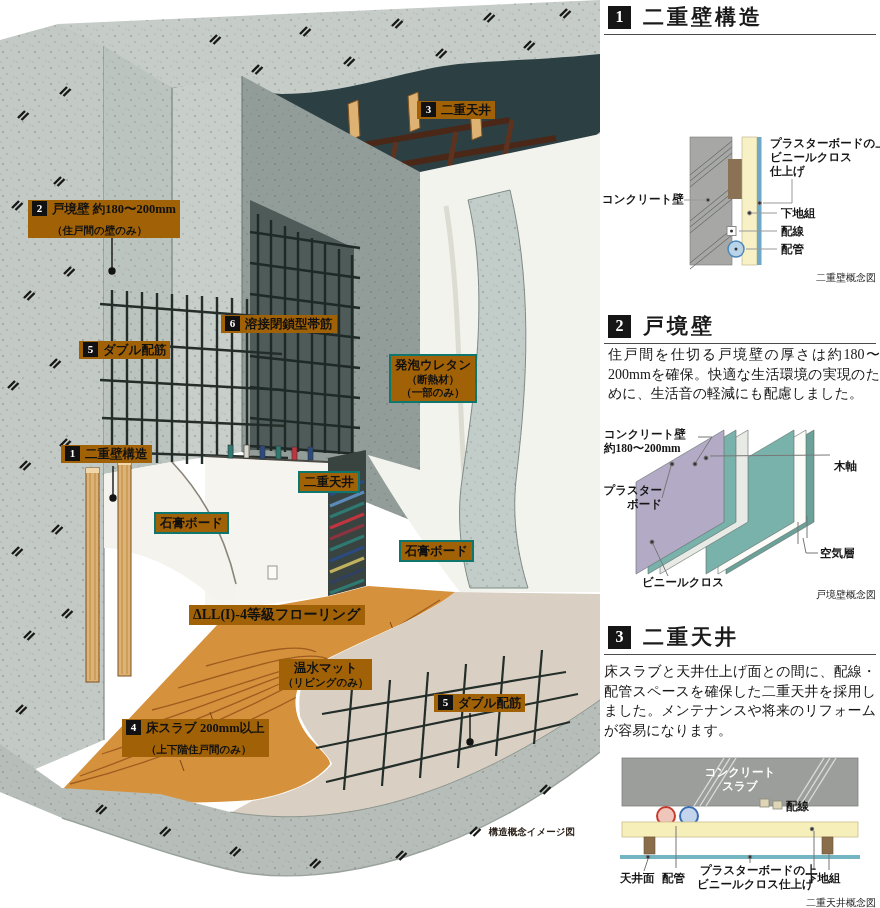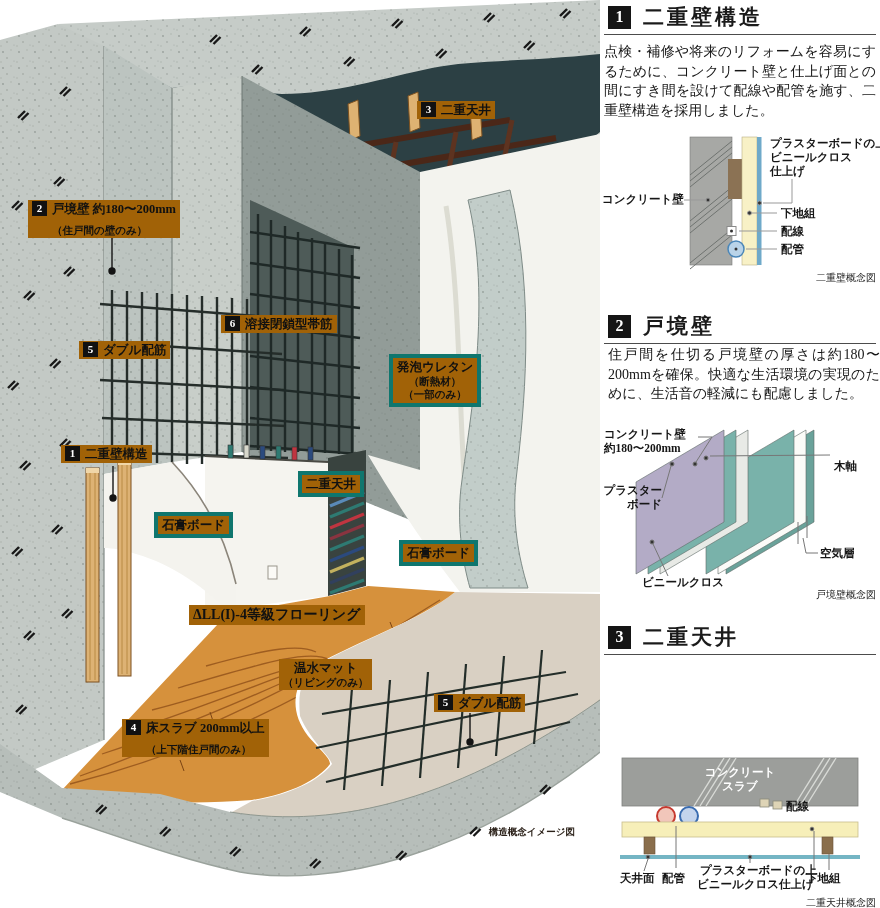--- a/index.html
+++ b/index.html
@@ -3,21 +3,21 @@
 <meta charset="utf-8">
 <style>
   html,body{margin:0;padding:0;background:#fff;}
   .page{position:relative;width:880px;height:908px;background:#ffffff;overflow:hidden;
         font-family:"Liberation Serif","DejaVu Serif",serif;color:#161616;}
   
   .art{position:absolute;left:0;top:0;width:600px;height:908px;}
   .art svg{position:absolute;left:0;top:0;}
   .ilabel{position:absolute;background:#a16207;padding:1px 4px;font-weight:bold;
           font-size:12.5px;line-height:1.3;color:#111;white-space:nowrap;}
-  .ilabel.bordered{border:4px solid #0f766e;}
+  .ilabel.bordered{border:2px solid #0f766e;}
   .ilabel.centered{text-align:center;}
   .ilabel .badge{display:inline-block;width:15px;height:15px;background:#111;color:#fff;
           font-size:11px;line-height:15px;text-align:center;margin-right:5px;vertical-align:1px;}
   .ilabel .sub{font-size:10.5px;font-weight:bold;line-height:1.25;}
   .ilabel .sub.indent{padding-left:20px;margin-top:7px;}
   .ilabel.lg{font-size:14px;}
   .art-caption{position:absolute;left:420px;top:826px;width:155px;text-align:right;
           font-size:9.5px;font-weight:bold;color:#2a2018;}
   
   .col{position:absolute;left:602px;top:0;width:278px;height:908px;}
@@ -313,21 +313,20 @@
     <div class="art-caption">構造概念イメージ図</div>
   </div>
 
   <div class="col">
 
     <div class="sec-header" style="top:3px">
       <div class="sec-badge">1</div>
       <div class="sec-title">二重壁構造</div>
     </div>
     <div class="rule" style="top:34px"></div>
-    <p class="body" style="top:42px;margin:0">点検・補修や将来のリフォームを容易にするために、コンクリート壁と仕上げ面との間にすき間を設けて配線や配管を施す、二重壁構造を採用しました。</p>
 
     <div class="diagram" style="top:133px;height:152px">
       <svg width="276" height="152">
         <rect x="88" y="4" width="42" height="128" fill="#a7a8a5" stroke="#7a7a78" stroke-width="0.6"></rect>
         <g stroke="#6f7370" stroke-width="1" fill="none">
           <path d="M88,42 L130,8"></path>
             <path d="M88,48 L130,14"></path>
             <path d="M88,54 L130,20"></path>
           <path d="M88,88 L130,54"></path>
             <path d="M88,94 L130,60"></path>
@@ -403,20 +402,21 @@
       <div class="dlabel" style="left:218px;top:125px">空気層</div>
       <div class="dlabel" style="left:40px;top:154px">ビニールクロス</div>
       <div class="dcaption" style="top:166px">戸境壁概念図</div>
     </div>
 
     <div class="sec-header" style="top:623px">
       <div class="sec-badge">3</div>
       <div class="sec-title">二重天井</div>
     </div>
     <div class="rule" style="top:654px"></div>
+    <p class="body" style="top:662px;margin:0">床スラブと天井仕上げ面との間に、配線・配管スペースを確保した二重天井を採用しました。メンテナンスや将来のリフォームが容易になります。</p>
 
     <div class="diagram" style="top:752px;height:156px">
       <svg width="276" height="156">
         <rect x="20" y="6" width="236" height="48" fill="#9c9e9b" stroke="#7f817e" stroke-width="0.8"></rect>
         <g stroke="#d8dad6" stroke-width="1.4" fill="none">
           <path d="M92,54 L122,6"></path>
             <path d="M98,54 L128,6"></path>
             <path d="M104,54 L134,6"></path>
           <path d="M192,54 L222,6"></path>
             <path d="M198,54 L228,6"></path>

